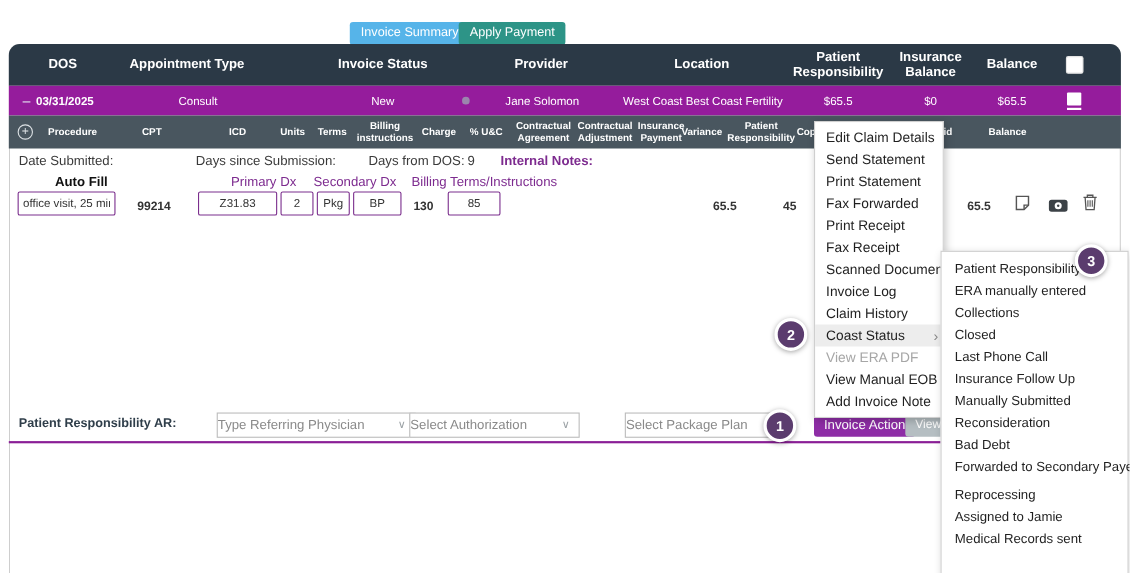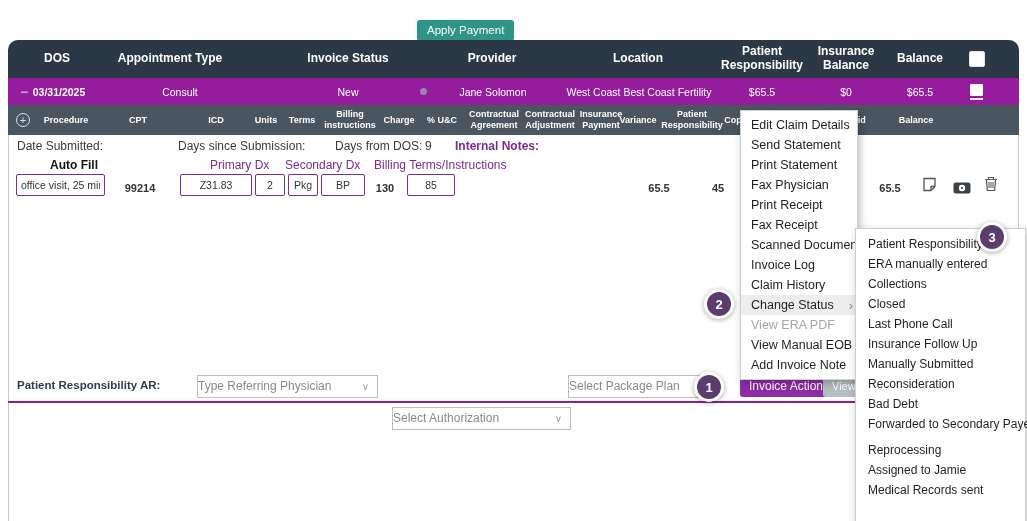--- a/index.html
+++ b/index.html
@@ -92,20 +92,21 @@
   .badge { position:absolute; width:30px; height:30px; border:3px solid #fff;
            border-radius:50%; background:#5b3c6e; color:#fff; font-size:13px;
            font-weight:bold; display:flex; align-items:center; justify-content:center;
            box-shadow:0 1px 5px rgba(0,0,0,.35); z-index:30; }
 </style>
 </head>
 <body>
 
 <div class="screen">
 
+  <div class="top-btn btn-summary">Invoice Summary</div>
   <div class="top-btn btn-apply">Apply Payment</div>
 
   <div class="card"></div>
 
   <div class="hdr-bar"></div>
   <div class="hdr-col flexc" style="left:32px;width:50px;">DOS</div>
   <div class="hdr-col flexc" style="left:105px;width:130px;">Appointment Type</div>
   <div class="hdr-col flexc" style="left:293px;width:110px;">Invoice Status</div>
   <div class="hdr-col flexc" style="left:452px;width:80px;">Provider</div>
   <div class="hdr-col flexc" style="left:593px;width:90px;">Location</div>
@@ -187,43 +188,43 @@
         <path d="M1 3.5 h12 M4.5 3 v-1.5 h5 v1.5 M2.5 3.5 l0.8 11 h7.4 l0.8-11" fill="none" stroke="#555" stroke-width="1.2"></path>
         <path d="M5 6 v6 M7 6 v6 M9 6 v6" stroke="#555" stroke-width="1"></path>
       </svg>
   </span>
 
   <span class="ar-label">Patient Responsibility AR:</span>
   <div class="dd" style="left:197px;width:181px;">
     <span>Type Referring Physician</span>
     <span class="dd-chev">∨</span>
   </div>
-  <div class="dd" style="left:392px;width:179px;margin-top:32px;">
+  <div class="dd" style="left:372px;width:155px;">
     <span>Select Authorization</span>
     <span class="dd-chev">∨</span>
   </div>
   <div class="dd" style="left:568px;width:146px;">
     <span>Select Package Plan</span>
   </div>
   <div class="btn-action">Invoice Action</div>
   <div class="btn-view">View E</div>
   <div class="sep"></div>
 
   <div class="menu">
     <div class="menu-item">Edit Claim Details</div>
     <div class="menu-item">Send Statement</div>
     <div class="menu-item">Print Statement</div>
-    <div class="menu-item">Fax Physician</div>
+    <div class="menu-item">Fax Forwarded</div>
     <div class="menu-item">Print Receipt</div>
     <div class="menu-item">Fax Receipt</div>
     <div class="menu-item">Scanned Document</div>
     <div class="menu-item">Invoice Log</div>
     <div class="menu-item">Claim History</div>
     <div class="menu-item hl">
-      <span>Change Status</span>
+      <span>Coast Status</span>
       <span class="mi-chev">›</span>
     </div>
     <div class="menu-item disabled">View ERA PDF</div>
     <div class="menu-item">View Manual EOB</div>
     <div class="menu-item">Add Invoice Note</div>
   </div>
 
   <div class="submenu">
     <div class="sub-item">Patient Responsibility</div>
     <div class="sub-item">ERA manually entered</div>

